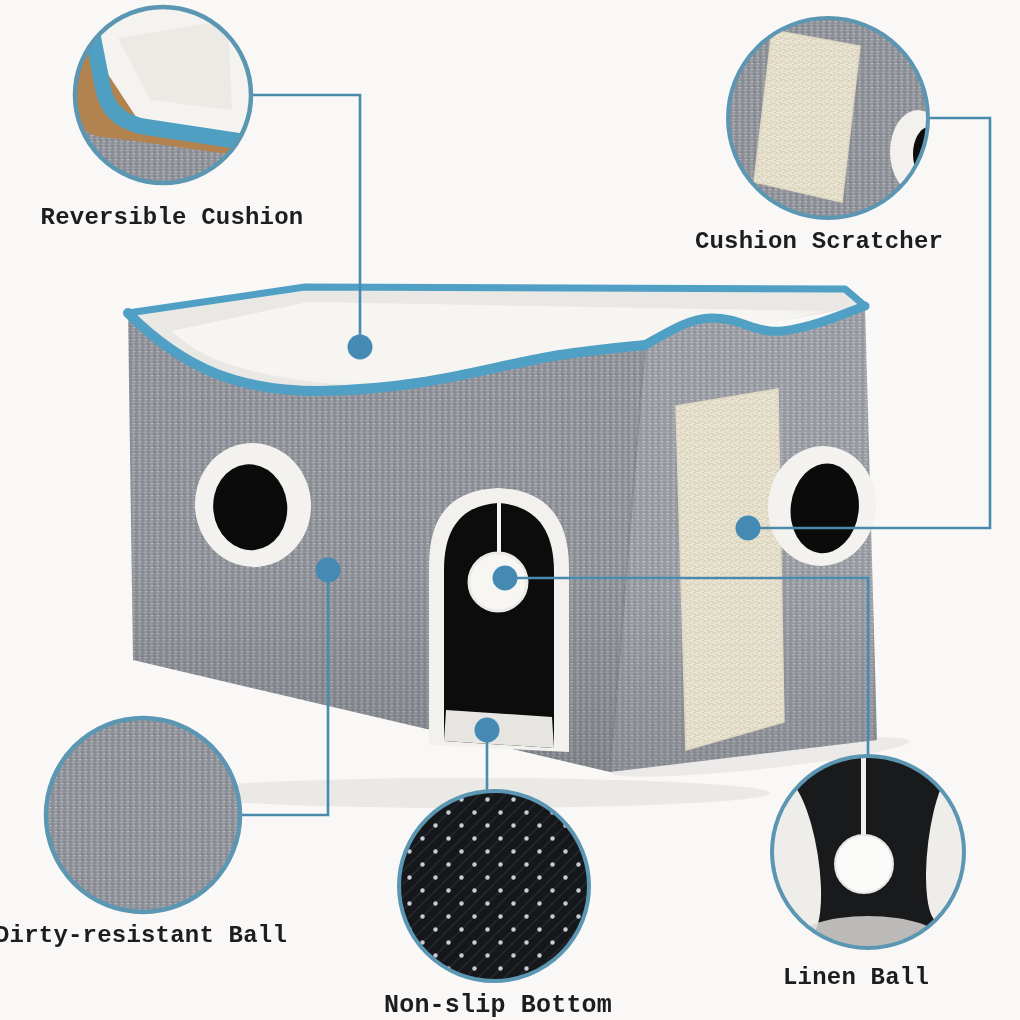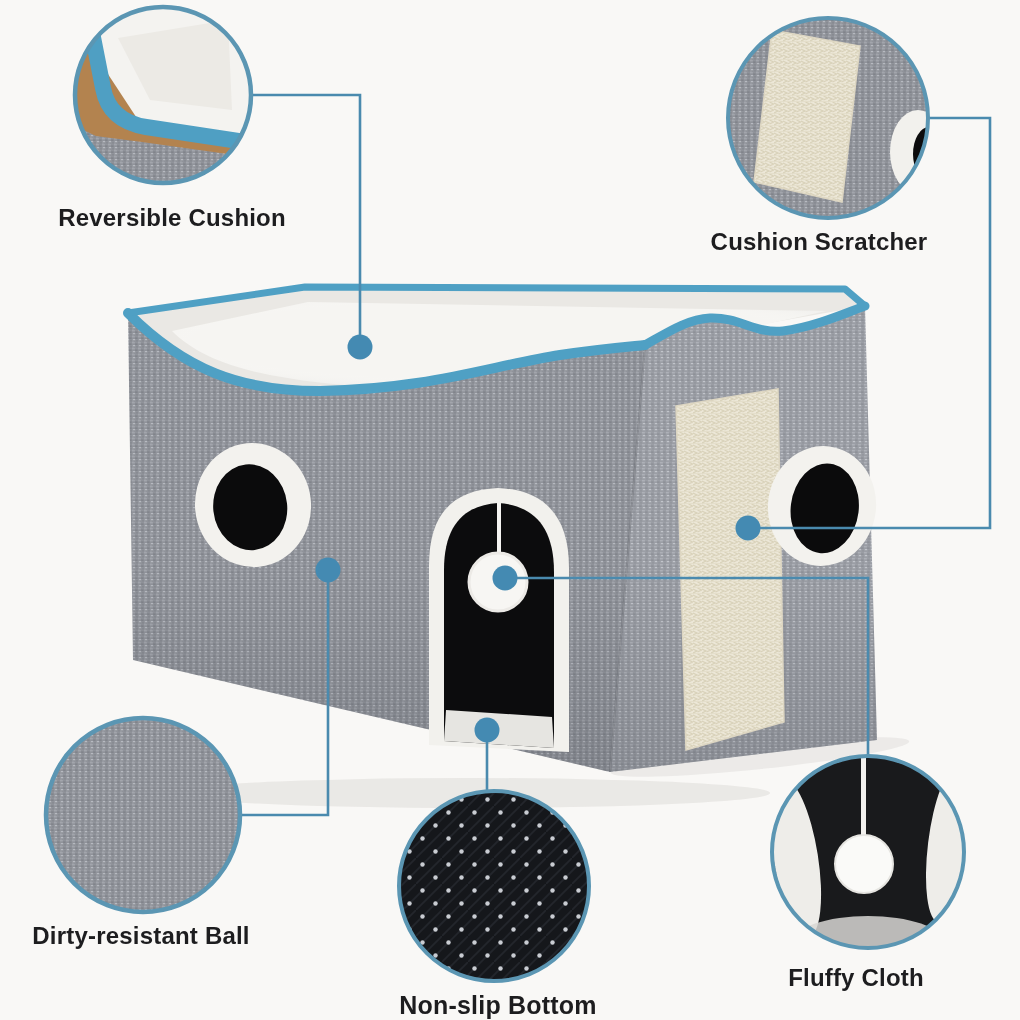--- a/index.html
+++ b/index.html
@@ -1,19 +1,19 @@
 <!DOCTYPE html>
 <html><head>
 <meta charset="utf-8">
 <style>
   html,body{margin:0;padding:0;background:#e9e8e6;}
   .canvas{
     position:relative;width:1020px;height:1020px;margin:0 auto;
     background:#f9f8f6;overflow:hidden;
-    font-family:Liberation Sans, sans-serif;
+    font-family:Liberation Mono, monospace;
   }
   .scene{position:absolute;left:0;top:0;}
   .label{
     position:absolute;transform:translateX(-50%);
     font-weight:700;font-size:24px;line-height:33px;color:#1d1d1f;
     white-space:nowrap;text-align:center;letter-spacing:0.2px;
   }
   .label.big{font-size:25px;}
 </style>
 </head>
@@ -191,14 +191,14 @@
   <div class="label" style="left:172px;top:201px">Reversible Cushion</div>
 
   <div class="label" style="left:819px;top:225px">Cushion Scratcher</div>
 
   <div class="label" style="left:141px;top:919px">
     <div>Dirty-resistant Ball</div>
   </div>
 
   <div class="label big" style="left:498px;top:989px">Non-slip Bottom</div>
 
-  <div class="label" style="left:856px;top:961px">Fluffy Cloth</div>
+  <div class="label" style="left:856px;top:961px">Linen Ball</div>
 </div>
 
 </body></html>

